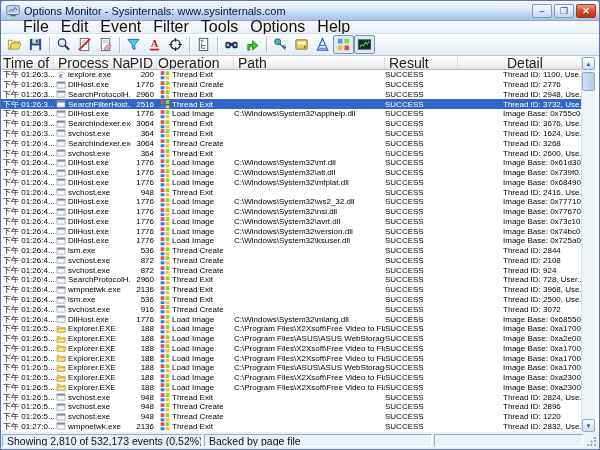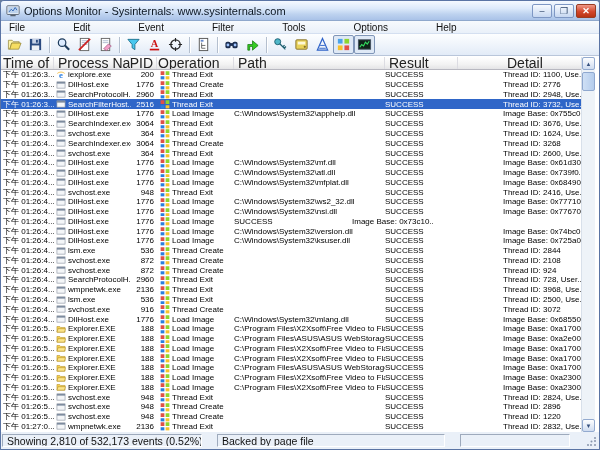--- a/index.html
+++ b/index.html
@@ -20,21 +20,21 @@
   .win-btns { display:flex; gap:2px; }
   .win-btn { width:20px; height:14px; border-radius:2px; border:1px solid #7e97c4;
     background:linear-gradient(#f7fafe,#c6d7f1); font-size:9px; line-height:12px;
     text-align:center; color:#2c4468; }
   .win-btn.close { background:linear-gradient(#ef9786,#d3472c 55%,#b93414);
     border-color:#9a3c22; color:#fff; font-weight:bold; }
 
   
   .menubar { height:13px; flex:none; display:flex; align-items:center;
     background:linear-gradient(#f7fafd,#e9f0f9); border-bottom:1px solid #d4dff0;
-    font-size:10px; color:#111; padding-left:2px;gap:36px; }
+    font-size:16px; color:#111; padding-left:16px; }
   .menu-item { padding:0 6px; height:100%; display:flex; align-items:center; }
 
   
   .toolbar { height:22px; flex:none; display:flex; align-items:center;
     background:linear-gradient(#fdfeff,#e2ebf7); border-bottom:1px solid #b9c6da;
     padding-left:3px; }
   .tb-btn { width:21px; height:19px; display:flex; align-items:center; justify-content:center;
     border:1px solid transparent; border-radius:2px; }
   .tb-btn svg { width:15px; height:15px; }
   .tb-btn.pressed { border-color:#8096b8; background:#dfe9f6; }
@@ -67,21 +67,21 @@
   .vscroll { width:14px; flex:none; background:#eef3f8; display:flex; flex-direction:column;
     border-left:1px solid #d8e0ea; position:relative; }
   .sb-btn { height:13px; flex:none; background:linear-gradient(#fdfeff,#cfdcf0);
     border:1px solid #93aacf; border-radius:2px; font-size:6px; color:#35507e;
     display:flex; align-items:center; justify-content:center; }
   .sb-track { flex:1; position:relative; }
   .sb-thumb { position:absolute; left:0; right:0; top:2px; height:19px;
     background:linear-gradient(90deg,#cfe0f5,#b4ccec); border:1px solid #8fa8cf; border-radius:2px; }
 
   
-  .statusbar { height:17px; flex:none; display:flex; align-items:stretch; gap:15px;
+  .statusbar { height:17px; flex:none; display:flex; align-items:stretch; gap:2px;
     background:#eaf0f8; padding:2px 2px 2px 1px; font-size:10.5px; color:#111; }
   .panel { border:1px solid; border-color:#9eaabc #fff #fff #9eaabc; display:flex;
     align-items:center; padding:0 4px; white-space:nowrap; overflow:hidden; }
   .p1 { width:200px; flex:none; }
   .p2 { width:228px; flex:none; }
   .p3 { flex:1; }
   .grip { width:12px; display:flex; align-items:flex-end; justify-content:flex-end; }
   .grip svg { width:10px; height:10px; }
 </style>
 </head>
@@ -864,20 +864,23 @@
               <span class="ricon">
                 <svg viewBox="0 0 16 16">
                   <rect x="1" y="2" width="6" height="6" fill="#e05048"></rect>
                   <rect x="9" y="2" width="6" height="6" fill="#8ed62e"></rect>
                   <rect x="1" y="10" width="6" height="5" fill="#2a7de0"></rect>
                   <rect x="9" y="10" width="6" height="5" fill="#f7c12c"></rect>
                 </svg>
               </span>
               <span>Load Image</span>
             </div>
+            <div class="cell c-path">
+              <span>C:\Windows\System32\avrt.dll</span>
+            </div>
             <div class="cell c-res">
               <span>SUCCESS</span>
             </div>
             <div class="cell c-det">
               <span>Image Base: 0x73c10...</span>
             </div>
             <div class="cell c-fill"></div>
           </div>
           <div class="row">
             <div class="cell c-time">

